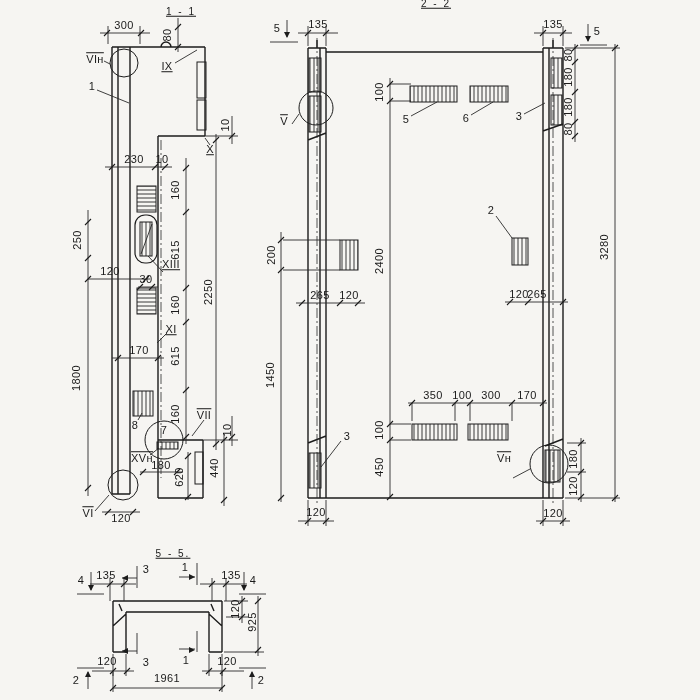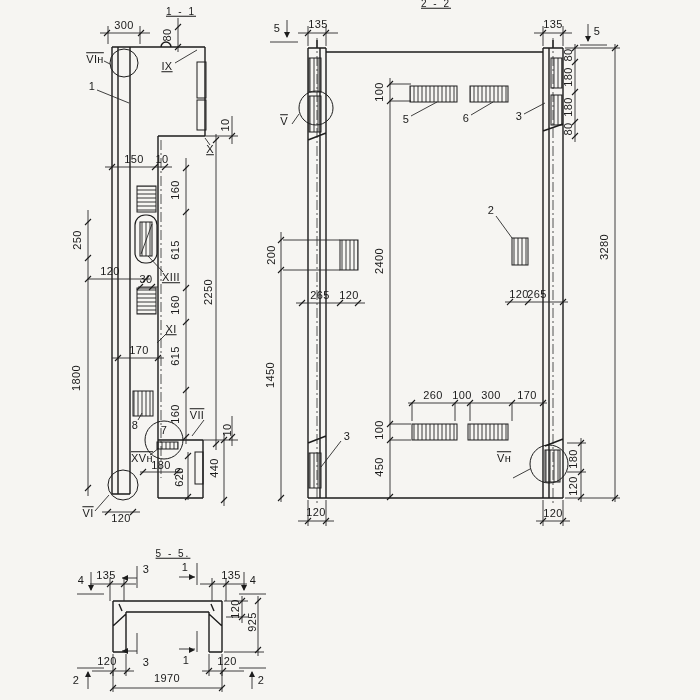--- a/index.html
+++ b/index.html
@@ -82,38 +82,38 @@
 </svg>
 
 <span class="lbl title" style="left:181px;top:12px">1 - 1</span>
 <span class="lbl" style="left:124px;top:26px">300</span>
 <span class="lbl rot" style="left:168px;top:35px">80</span>
 <span class="lbl ovl" style="left:95px;top:60px">VIн</span>
 <span class="lbl" style="left:92px;top:87px">1</span>
 <span class="lbl unl" style="left:167px;top:67px">IX</span>
 <span class="lbl rot" style="left:226px;top:125px">10</span>
 <span class="lbl unl" style="left:210px;top:150px">X</span>
-<span class="lbl" style="left:134px;top:160px">150</span>
+<span class="lbl" style="left:134px;top:160px">230</span>
 <span class="lbl" style="left:162px;top:160px">10</span>
 <span class="lbl rot" style="left:176px;top:190px">160</span>
 <span class="lbl rot" style="left:176px;top:250px">615</span>
 <span class="lbl rot" style="left:78px;top:240px">250</span>
 <span class="lbl" style="left:110px;top:272px">120</span>
 <span class="lbl" style="left:146px;top:280px">30</span>
-<span class="lbl unl" style="left:171px;top:278px">XIII</span>
+<span class="lbl unl" style="left:171px;top:265px">XIII</span>
 <span class="lbl rot" style="left:209px;top:292px">2250</span>
 <span class="lbl rot" style="left:176px;top:305px">160</span>
 <span class="lbl unl" style="left:171px;top:330px">XI</span>
 <span class="lbl rot" style="left:176px;top:356px">615</span>
 <span class="lbl" style="left:139px;top:351px">170</span>
 <span class="lbl rot" style="left:77px;top:378px">1800</span>
 <span class="lbl rot" style="left:176px;top:414px">160</span>
 <span class="lbl" style="left:135px;top:426px">8</span>
 <span class="lbl" style="left:164px;top:431px">7</span>
-<span class="lbl ovl" style="left:197px;top:416px">VII</span>
+<span class="lbl ovl" style="left:204px;top:416px">VII</span>
 <span class="lbl rot" style="left:228px;top:430px">10</span>
 <span class="lbl ovl" style="left:142px;top:459px">XVн</span>
 <span class="lbl" style="left:161px;top:466px">180</span>
 <span class="lbl rot" style="left:180px;top:477px">620</span>
 <span class="lbl rot" style="left:215px;top:468px">440</span>
 <span class="lbl ovl" style="left:88px;top:514px">VI</span>
 <span class="lbl" style="left:121px;top:519px">120</span>
 
 <span class="lbl title" style="left:436px;top:4px">2 - 2</span>
 <span class="lbl" style="left:277px;top:29px">5</span>
@@ -134,21 +134,21 @@
 <span class="lbl rot" style="left:380px;top:261px">2400</span>
 <span class="lbl" style="left:320px;top:296px">265</span>
 <span class="lbl" style="left:349px;top:296px">120</span>
 <span class="lbl" style="left:519px;top:295px">120</span>
 <span class="lbl" style="left:537px;top:295px">265</span>
 <span class="lbl rot" style="left:605px;top:247px">3280</span>
 <span class="lbl rot" style="left:271px;top:375px">1450</span>
 <span class="lbl" style="left:347px;top:437px">3</span>
 <span class="lbl rot" style="left:380px;top:430px">100</span>
 <span class="lbl rot" style="left:380px;top:467px">450</span>
-<span class="lbl" style="left:433px;top:396px">260</span>
+<span class="lbl" style="left:433px;top:396px">350</span>
 <span class="lbl" style="left:462px;top:396px">100</span>
 <span class="lbl" style="left:491px;top:396px">300</span>
 <span class="lbl" style="left:527px;top:396px">170</span>
 <span class="lbl ovl" style="left:504px;top:459px">Vн</span>
 <span class="lbl rot" style="left:574px;top:459px">180</span>
 <span class="lbl rot" style="left:574px;top:486px">120</span>
 <span class="lbl" style="left:316px;top:513px">120</span>
 <span class="lbl" style="left:553px;top:514px">120</span>
 
 <span class="lbl title" style="left:173px;top:554px">5 - 5.</span>
@@ -157,17 +157,17 @@
 <span class="lbl" style="left:146px;top:570px">3</span>
 <span class="lbl" style="left:185px;top:568px">1</span>
 <span class="lbl" style="left:231px;top:576px">135</span>
 <span class="lbl" style="left:253px;top:581px">4</span>
 <span class="lbl rot" style="left:236px;top:609px">120</span>
 <span class="lbl rot" style="left:253px;top:622px">925</span>
 <span class="lbl" style="left:107px;top:662px">120</span>
 <span class="lbl" style="left:146px;top:663px">3</span>
 <span class="lbl" style="left:186px;top:661px">1</span>
 <span class="lbl" style="left:227px;top:662px">120</span>
-<span class="lbl" style="left:167px;top:679px">1970</span>
+<span class="lbl" style="left:167px;top:679px">1961</span>
 <span class="lbl" style="left:76px;top:681px">2</span>
 <span class="lbl" style="left:261px;top:681px">2</span>
 
 </div>
 
 </body></html>

